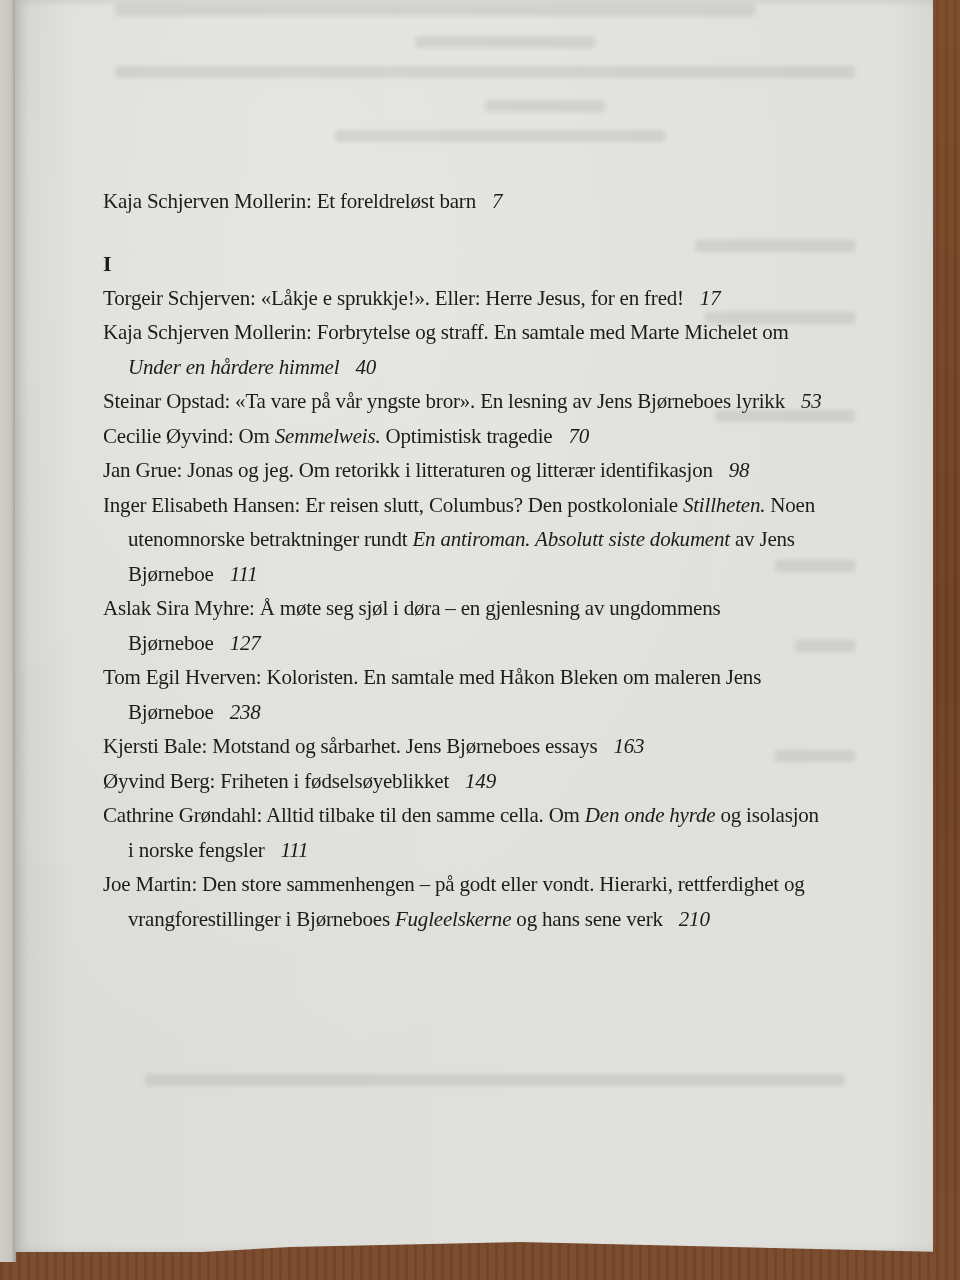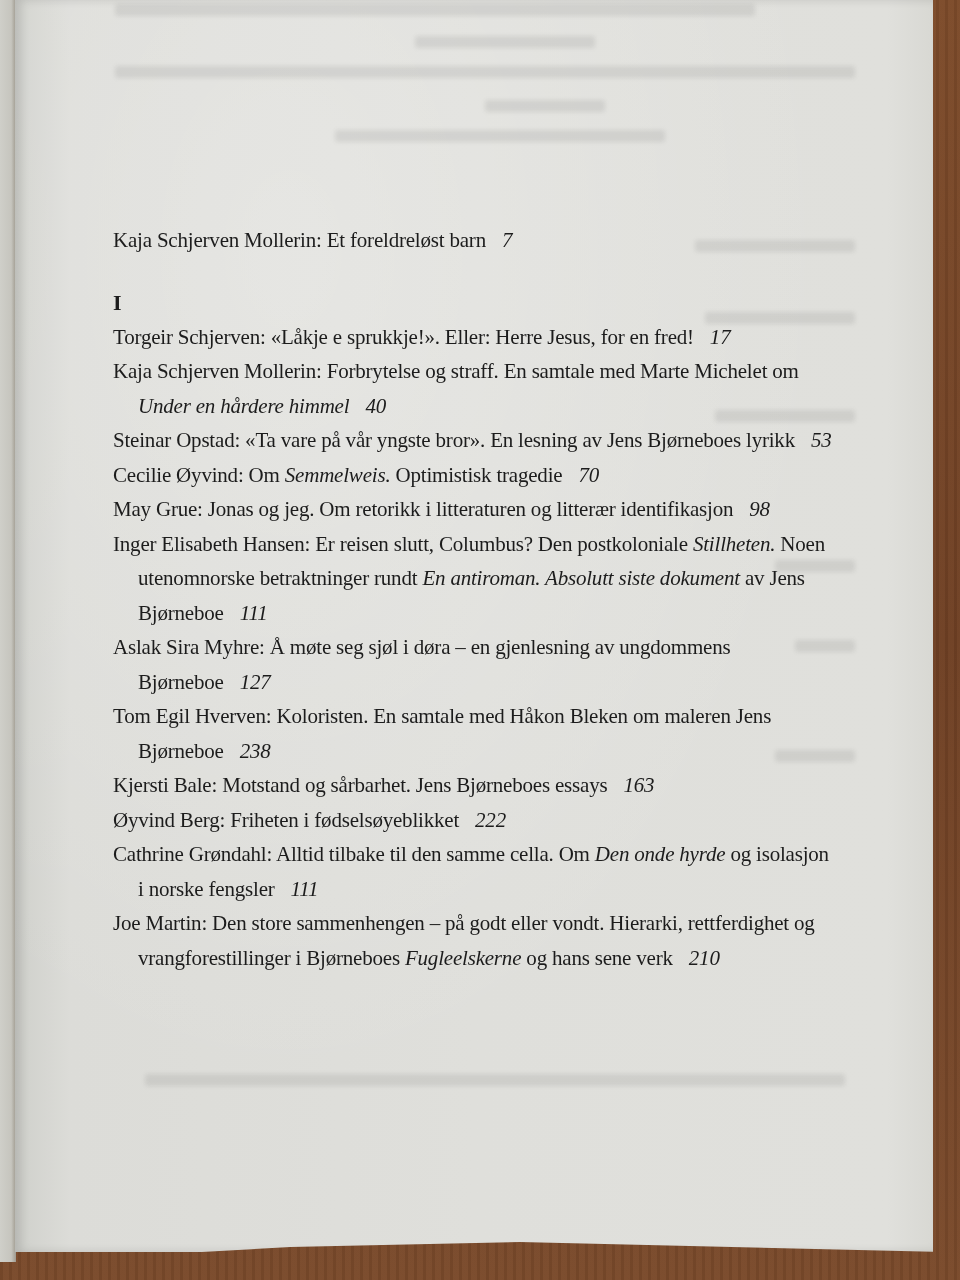--- a/index.html
+++ b/index.html
@@ -43,28 +43,27 @@
     }
     .bleed {
       position: absolute;
       height: 12px;
       background: rgba(60,60,60,0.10);
       filter: blur(2px);
       border-radius: 3px;
     }
     .toc {
       position: absolute;
-      left: 113px;
+      left: 103px;
       top: 184px;
       width: 720px;
       color: #1c1c1c;
       font-size: 21px;
       line-height: 34.5px;
       letter-spacing: -0.2px;
-      margin-top: 39px;
     }
     .entry {
       padding-left: 25px;
       text-indent: -25px;
       margin: 0;
     }
     .entry .pg {
       font-style: italic;
       margin-left: 16px;
     }
@@ -118,41 +117,41 @@
 
   <p class="entry">
     <span>Steinar Opstad: «Ta vare på vår yngste bror». En lesning av Jens Bjørneboes lyrikk</span><span class="pg">53</span>
   </p>
 
   <p class="entry">
     <span>Cecilie Øyvind: Om </span><i>Semmelweis.</i><span> Optimistisk tragedie</span><span class="pg">70</span>
   </p>
 
   <p class="entry">
-    <span>May Grue: Jonas og jeg. Om retorikk i litteraturen og litterær identifikasjon</span><span class="pg">98</span>
+    <span>Jan Grue: Jonas og jeg. Om retorikk i litteraturen og litterær identifikasjon</span><span class="pg">98</span>
   </p>
 
   <p class="entry">
     <span>Inger Elisabeth Hansen: Er reisen slutt, Columbus? Den postkoloniale </span><i>Stillheten.</i><span> Noen utenomnorske betraktninger rundt </span><i>En antiroman. Absolutt siste dokument</i><span> av Jens Bjørneboe</span><span class="pg">111</span>
   </p>
 
   <p class="entry">
     <span>Aslak Sira Myhre: Å møte seg sjøl i døra – en gjenlesning av ungdommens Bjørneboe</span><span class="pg">127</span>
   </p>
 
   <p class="entry">
     <span>Tom Egil Hverven: Koloristen. En samtale med Håkon Bleken om maleren Jens Bjørneboe</span><span class="pg">238</span>
   </p>
 
   <p class="entry">
     <span>Kjersti Bale: Motstand og sårbarhet. Jens Bjørneboes essays</span><span class="pg">163</span>
   </p>
 
   <p class="entry">
-    <span>Øyvind Berg: Friheten i fødselsøyeblikket</span><span class="pg">222</span>
+    <span>Øyvind Berg: Friheten i fødselsøyeblikket</span><span class="pg">149</span>
   </p>
 
   <p class="entry">
     <span>Cathrine Grøndahl: Alltid tilbake til den samme cella. Om </span><i>Den onde hyrde</i><span> og isolasjon i norske fengsler</span><span class="pg">111</span>
   </p>
 
   <p class="entry">
     <span>Joe Martin: Den store sammenhengen – på godt eller vondt. Hierarki, rettferdighet og vrangforestillinger i Bjørneboes </span><i>Fugleelskerne</i><span> og hans sene verk</span><span class="pg">210</span>
   </p>
 </div>

